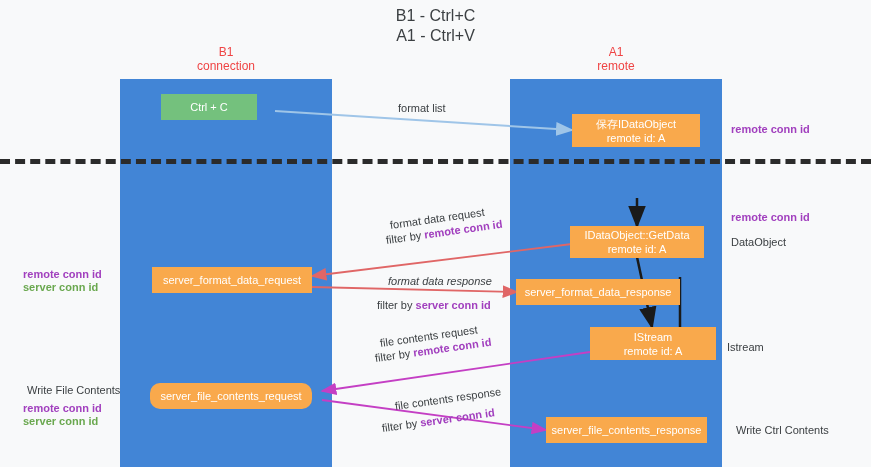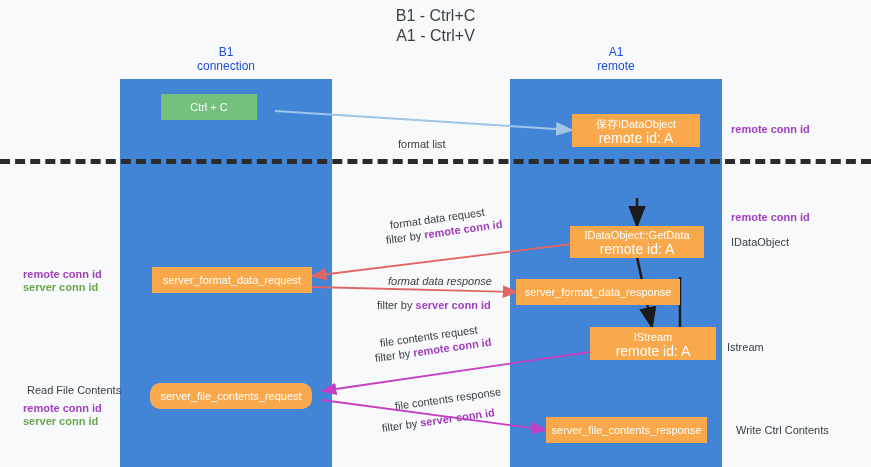--- a/index.html
+++ b/index.html
@@ -29,21 +29,21 @@
     text-align: center;
     font-size: 16px;
     color: #3c4043;
     line-height: 20px;
     white-space: pre-line;
   }
   .col-head {
     position: absolute;
     text-align: center;
     font-size: 12px;
-    color: #1d4ed8;
+    color: #ef4444;
     line-height: 14px;
     white-space: pre-line;
   }
   .col-head-b1 { left: 120px; top: 45px; width: 212px; }
   .col-head-a1 { left: 510px; top: 45px; width: 212px; }
 
   .node {
     position: absolute;
     display: flex;
     flex-direction: column;
@@ -51,21 +51,21 @@
     justify-content: center;
     color: #ffffff;
     font-size: 11px;
     line-height: 14px;
     text-align: center;
     box-sizing: border-box;
     z-index: 5;
   }
   .node.green { background: #74c17d; }
   .node.orange { background: #f9a94c; }
-  .node .l2 { font-size: 14px; }
+  .node .l2 { font-size: 11px; }
 
   .divider {
     position: absolute;
     left: 0; top: 159px;
     width: 871px;
     height: 0;
     border-top: 5px dashed #2b2b2b;
     z-index: 20;
   }
 
@@ -169,21 +169,21 @@
   <div class="node orange" style="left:150px; top:383px; width:162px; height:26px;border-radius:10px;">
     <span>server_file_contents_request</span>
   </div>
 
   <div class="node orange" style="left:546px; top:417px; width:161px; height:26px;">
     <span>server_file_contents_response</span>
   </div>
 
   <div class="divider"></div>
 
-  <div class="lbl" style="left:398px; top:102px;margin-top:36px;">
+  <div class="lbl" style="left:398px; top:102px;">
     <span>format list</span>
   </div>
 
   <div class="lbl rot-up" style="left:390px; top:219px;">
     <span>format data request</span>
   </div>
   <div class="lbl rot-up" style="left:386px; top:234px;">
     <span>filter by</span>
     <span class="purple">remote conn id</span>
   </div>
@@ -209,26 +209,26 @@
   </div>
   <div class="lbl rot-up" style="left:382px; top:422px;">
     <span>filter by</span>
     <span class="purple">server conn id</span>
   </div>
 
   <div class="lbl purple" style="left:731px; top:123px;">remote conn id</div>
 
   <div class="lbl purple" style="left:731px; top:211px;">remote conn id</div>
 
-  <div class="lbl" style="left:731px; top:236px;">IDataObject</div>
+  <div class="lbl" style="left:731px; top:236px;">DataObject</div>
 
   <div class="lbl" style="left:727px; top:341px;">Istream</div>
 
   <div class="lbl" style="left:736px; top:424px;">Write Ctrl Contents</div>
 
   <div class="lbl purple" style="left:23px; top:268px;">remote conn id</div>
   <div class="lbl green" style="left:23px; top:281px;">server conn id</div>
 
-  <div class="lbl" style="left:27px; top:384px;">Read File Contents</div>
+  <div class="lbl" style="left:27px; top:384px;">Write File Contents</div>
   <div class="lbl purple" style="left:23px; top:402px;">remote conn id</div>
   <div class="lbl green" style="left:23px; top:415px;">server conn id</div>
 
 </div>
 
 </body></html>

